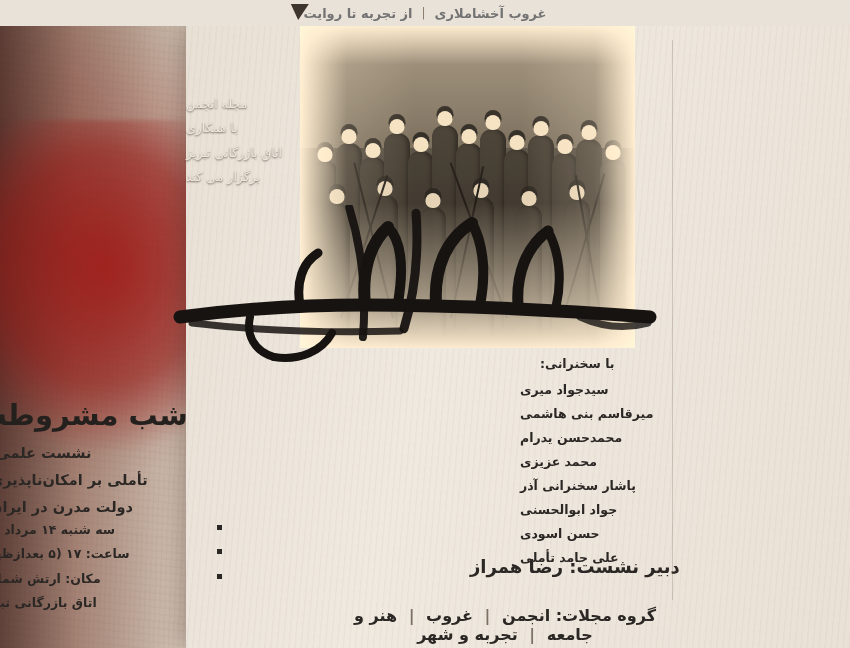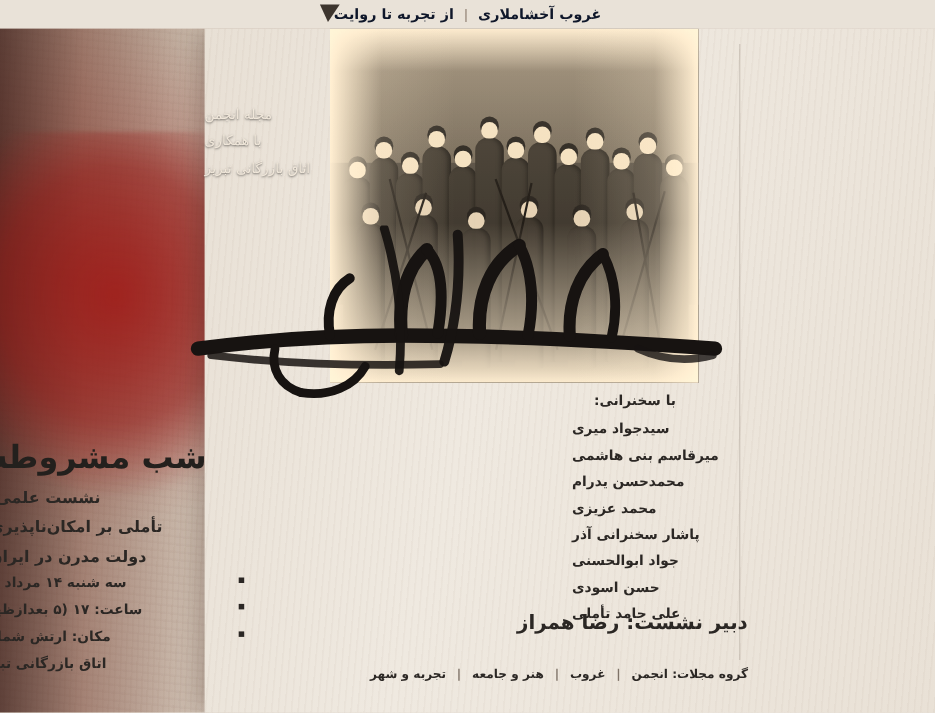--- a/index.html
+++ b/index.html
@@ -73,21 +73,21 @@
     left: 0; top: 0;
     width: 850px; height: 26px;
     background: #e9e2d8;
     display: flex;
     align-items: center;
     justify-content: center;
     direction: rtl;
   }
   .topbar .tb-text {
     font-size: 13px;
-    color: #0f172a;
+    color: #737373;
     letter-spacing: .2px;
     font-weight: 600;
   }
   .topbar .tb-sep {
     display: inline-block;
     margin: 0 9px;
     color: #8a7a6c;
     font-size: 12px;
   }
   .tb-mark {
@@ -227,22 +227,22 @@
     direction: rtl; text-align: left;
     font-size: 18px;
     color: #2b2724;
     font-weight: 600;
   }
 
   .footer {
     position: absolute;
     left: 330px; top: 606px;
     width: 350px;
-    direction: rtl; text-align: right;
-    font-size: 11px;
+    direction: rtl; text-align: center;
+    font-size: 16px;
     color: #2b2724;
     font-weight: 600;
   }
   .footer .sep { margin: 0 6px; color: #7e7267; }
 
   .divider-v {
     position: absolute;
     left: 672px; top: 40px;
     width: 1px; height: 560px;
     background: rgba(60,45,35,0.18);
@@ -303,20 +303,21 @@
     <span class="tb-text">غروب آخشاملاری</span>
     <span class="tb-sep">|</span>
     <span class="tb-text">از تجربه تا روایت</span>
     <div class="tb-mark"></div>
   </div>
 
   <div class="host-block">
     <div>مجله انجمن</div>
     <div>با همکاری</div>
     <div>اتاق بازرگانی تبریز</div>
+    <div>برگزار می کند</div>
   </div>
 
   <div class="calligraphy">
     <svg viewBox="0 0 520 170" xmlns="http://www.w3.org/2000/svg" aria-hidden="true">
       <g fill="none" stroke="#171311" stroke-linecap="round" stroke-linejoin="round">
         <path d="M30 112 C 90 104, 150 100, 215 100 C 300 100, 390 104, 500 112" stroke-width="13"></path>
         <path d="M42 118 C 110 126, 180 128, 250 126" stroke-width="7" opacity=".85"></path>
         <path d="M215 100 C 212 70, 218 40, 238 22" stroke-width="12"></path>
         <path d="M238 22 C 252 36, 254 62, 248 98" stroke-width="10"></path>
         <path d="M286 98 C 284 64, 296 34, 322 18" stroke-width="12"></path>

